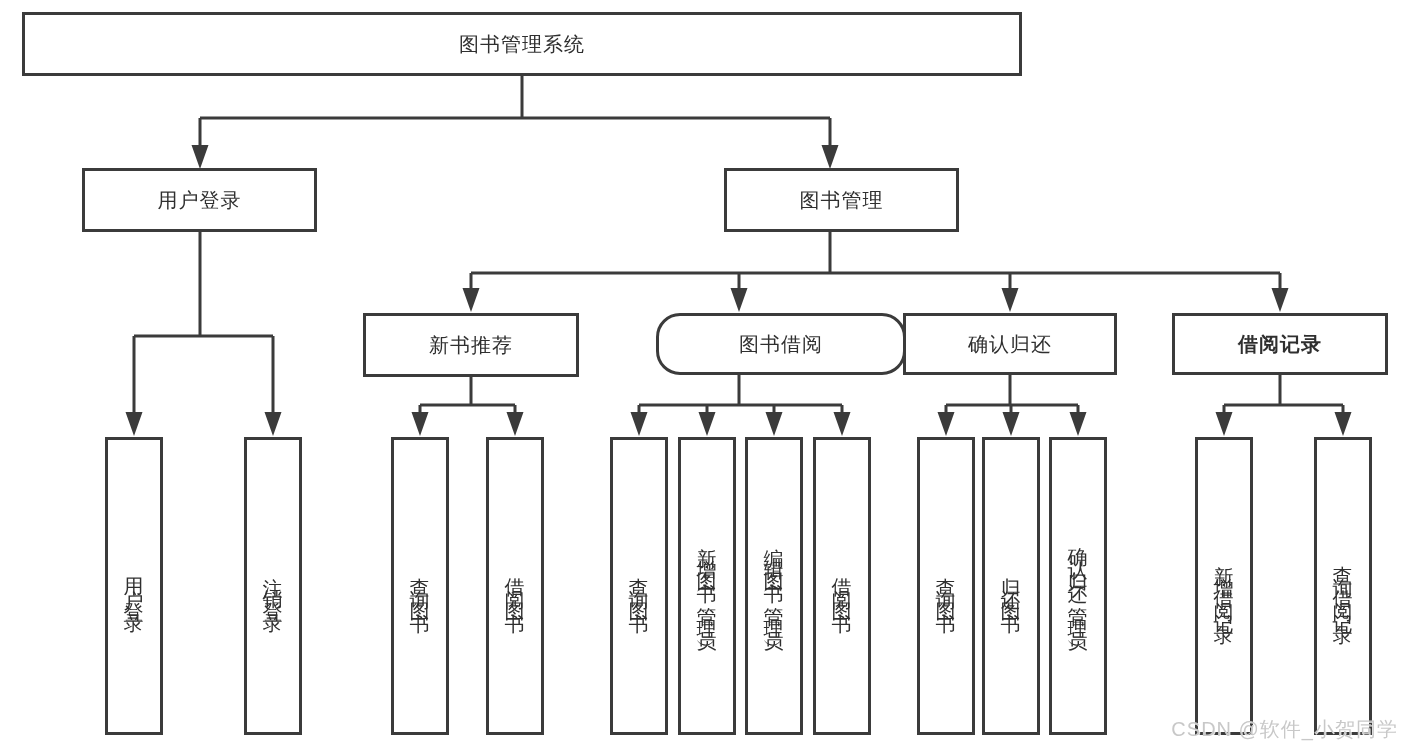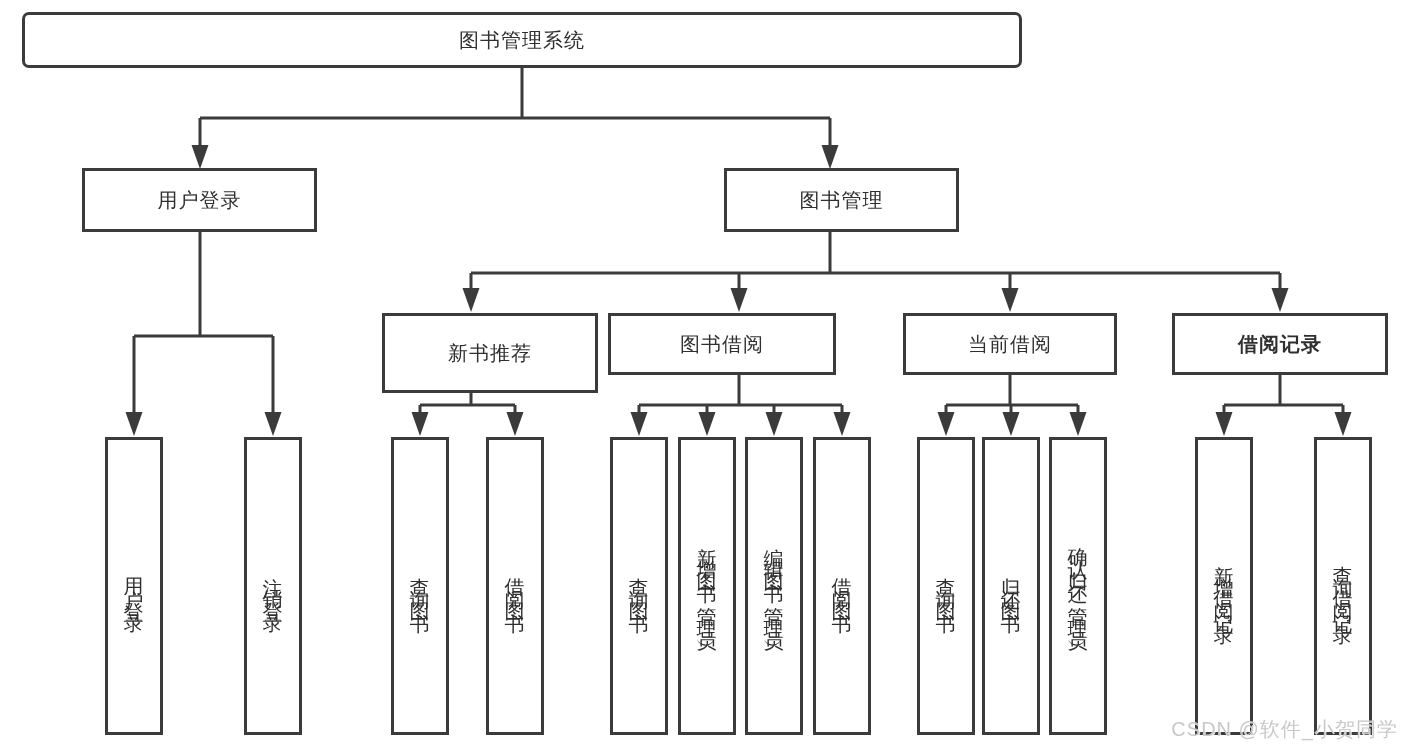--- a/index.html
+++ b/index.html
@@ -80,39 +80,39 @@
       M698.5 412 L715.5 412 L707 436 Z
       M765.5 412 L782.5 412 L774 436 Z
       M833.5 412 L850.5 412 L842 436 Z
       M937.5 412 L954.5 412 L946 436 Z
       M1002.5 412 L1019.5 412 L1011 436 Z
       M1069.5 412 L1086.5 412 L1078 436 Z
       M1215.5 412 L1232.5 412 L1224 436 Z
       M1334.5 412 L1351.5 412 L1343 436 Z"></path>
   </svg>
 
-  <div class="box" style="left:22px; top:12px; width:1000px; height:56px;border-radius:7px;">
+  <div class="box" style="left:22px; top:12px; width:1000px; height:64px;">
     <span>图书管理系统</span>
   </div>
 
   <div class="box" style="left:82px; top:168px; width:235px; height:64px;">
     <span>用户登录</span>
   </div>
   <div class="box" style="left:712px; top:168px; width:235px; height:64px;margin-left:12px;">
     <span>图书管理</span>
   </div>
 
-  <div class="box" style="left:363px; top:313px; width:216px; height:80px;margin-left:19px;">
+  <div class="box" style="left:363px; top:313px; width:216px; height:64px;">
     <span>新书推荐</span>
   </div>
-  <div class="box" style="left:608px; top:313px; width:228px; height:62px;">
+  <div class="box" style="left:656px; top:313px; width:250px; height:62px;border-radius:24px;">
     <span>图书借阅</span>
   </div>
   <div class="box" style="left:903px; top:313px; width:214px; height:62px;">
-    <span>当前借阅</span>
+    <span>确认归还</span>
   </div>
   <div class="box" style="left:1172px; top:313px; width:216px; height:62px;font-weight:bold;">
     <span>借阅记录</span>
   </div>
 
   <div class="box" style="left:105px; top:437px; width:58px; height:298px;">
     <span class="vtext">用户登录</span>
   </div>
   <div class="box" style="left:244px; top:437px; width:58px; height:298px;">
     <span class="vtext">注销登录</span>

